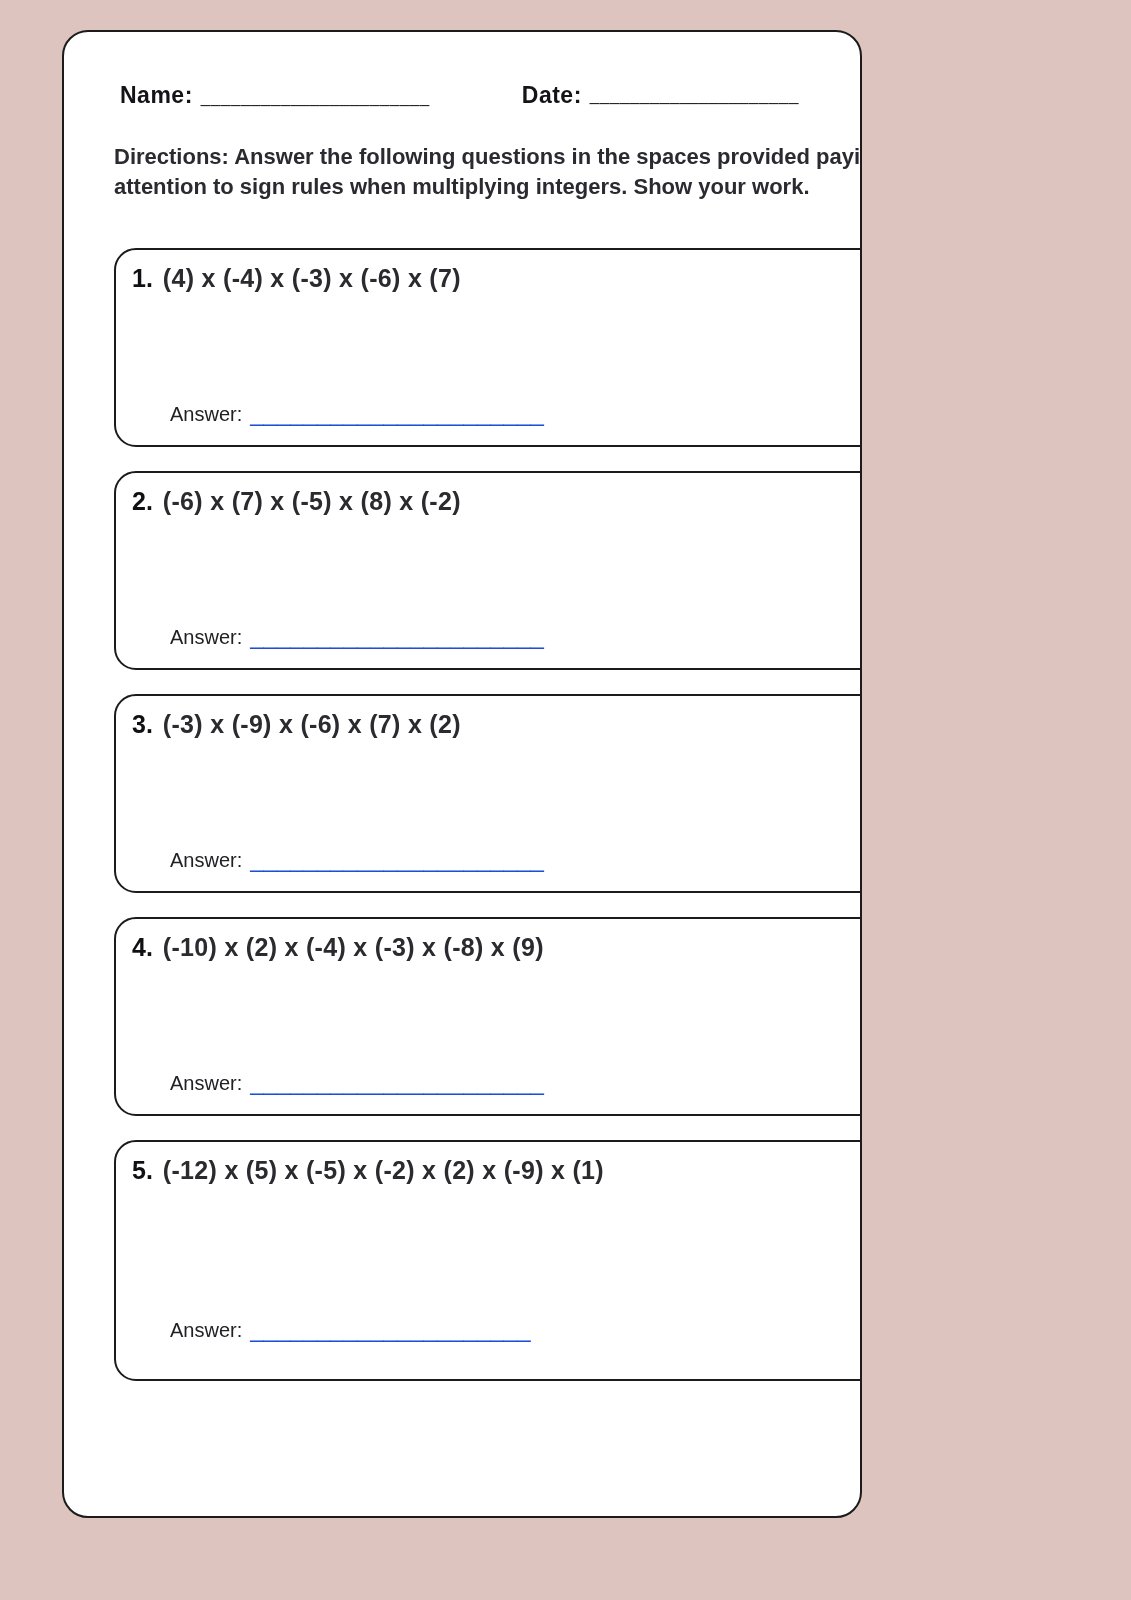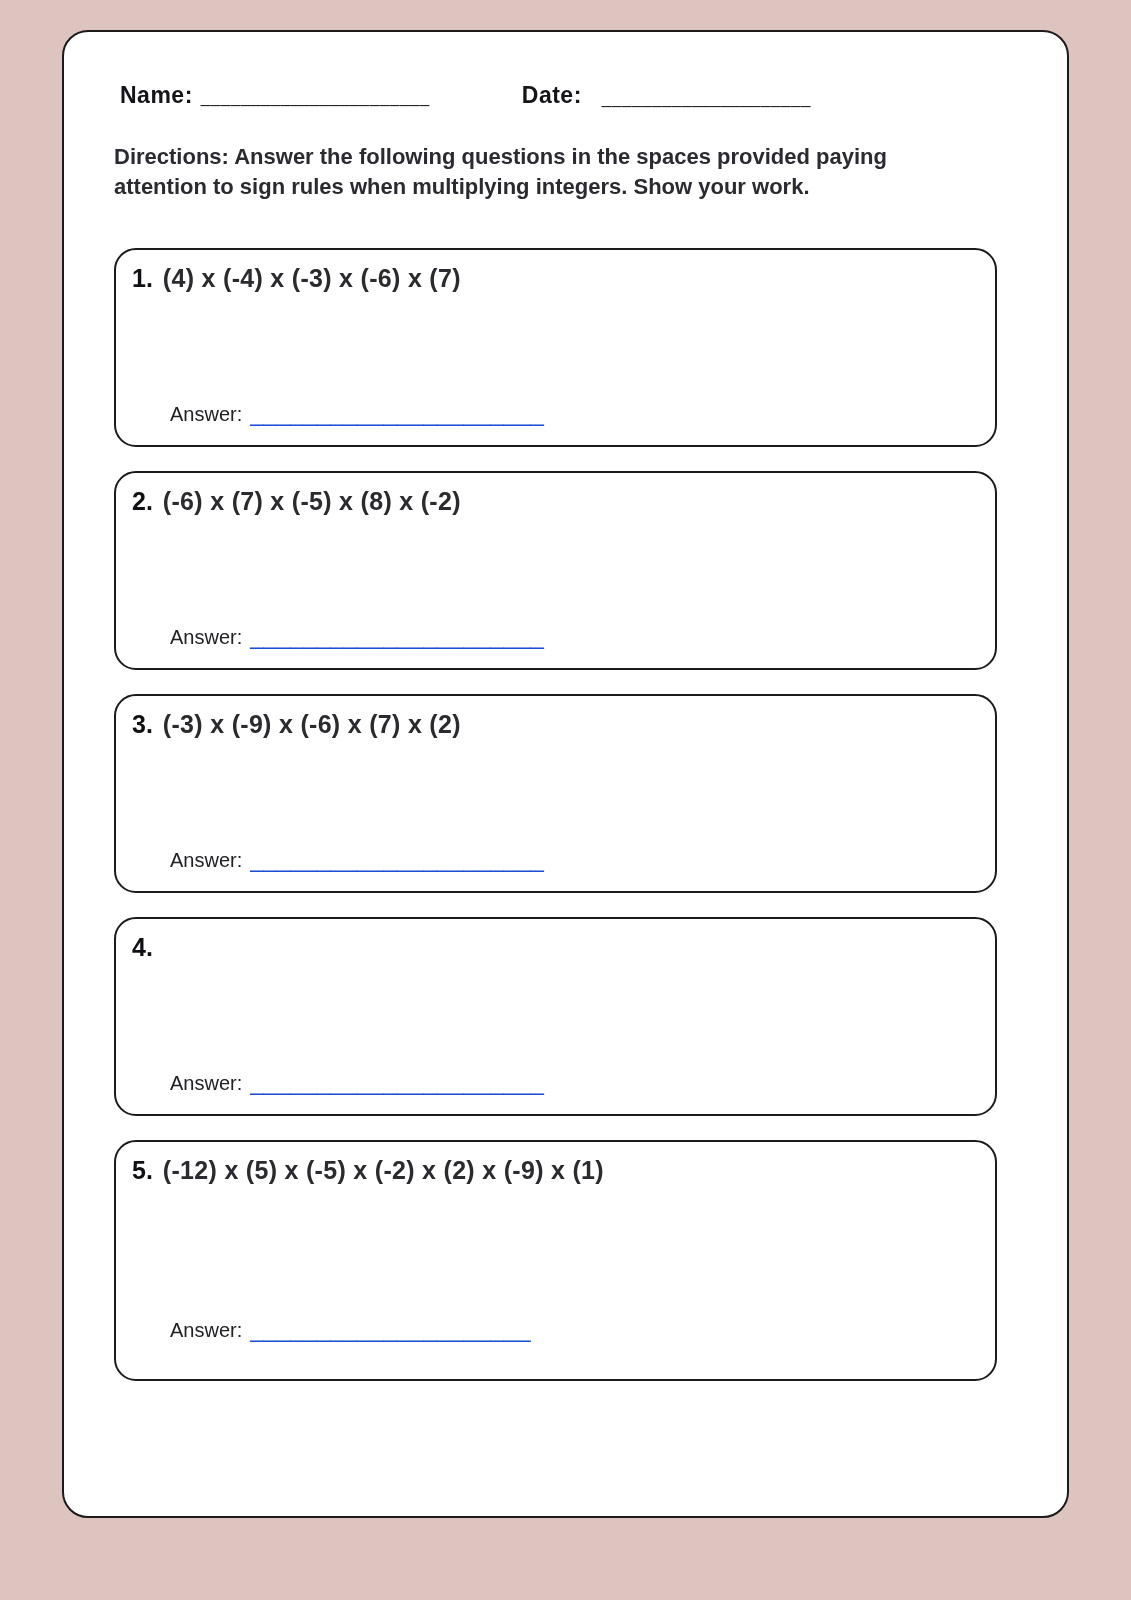--- a/index.html
+++ b/index.html
@@ -9,21 +9,21 @@
   }
   body {
     height: 1600px;
     background: #ddc4be;
     position: relative;
   }
   .card {
     position: absolute;
     left: 62px;
     top: 30px;
-    width: 1007px;
+    width: 800px;
     height: 1488px;
     background: #ffffff;
     border: 2px solid #1b1b1b;
     border-radius: 26px;
     padding: 50px 56px 0 50px;
     overflow: hidden;
   }
   
   .name-date-row {
     display: flex;
@@ -37,21 +37,21 @@
     color: #141418;
     letter-spacing: 0.5px;
   }
   .blank {
     font-size: 17px;
     color: #141418;
     letter-spacing: 0.5px;
     margin-left: 8px;
     white-space: nowrap;
   }
-  .date-group { margin-left: 92px; display: flex; align-items: flex-end; gap: 12px; }
+  .date-group { margin-left: 92px; display: flex; align-items: center; }
   
   .page-title {
     margin-top: 32px;
     text-align: center;
     font-size: 52px;
     font-weight: 700;
     letter-spacing: 4px;
     color: #0c0c0e;
     white-space: nowrap;
     line-height: 1.3;
@@ -165,20 +165,21 @@
       </div>
       <div class="answer-row">
         <span class="answer-label">Answer:</span>
         <span class="answer-blank">______________________</span>
       </div>
     </div>
 
     <div class="question-box">
       <div class="question-row">
         <span class="question-number">4.</span>
+        <span class="question-expression">(-10) x (2) x (-4) x (-3) x (-8) x (9)</span>
       </div>
       <div class="answer-row">
         <span class="answer-label">Answer:</span>
         <span class="answer-blank">______________________</span>
       </div>
     </div>
 
     <div class="question-box tall">
       <div class="question-row">
         <span class="question-number">5.</span>

